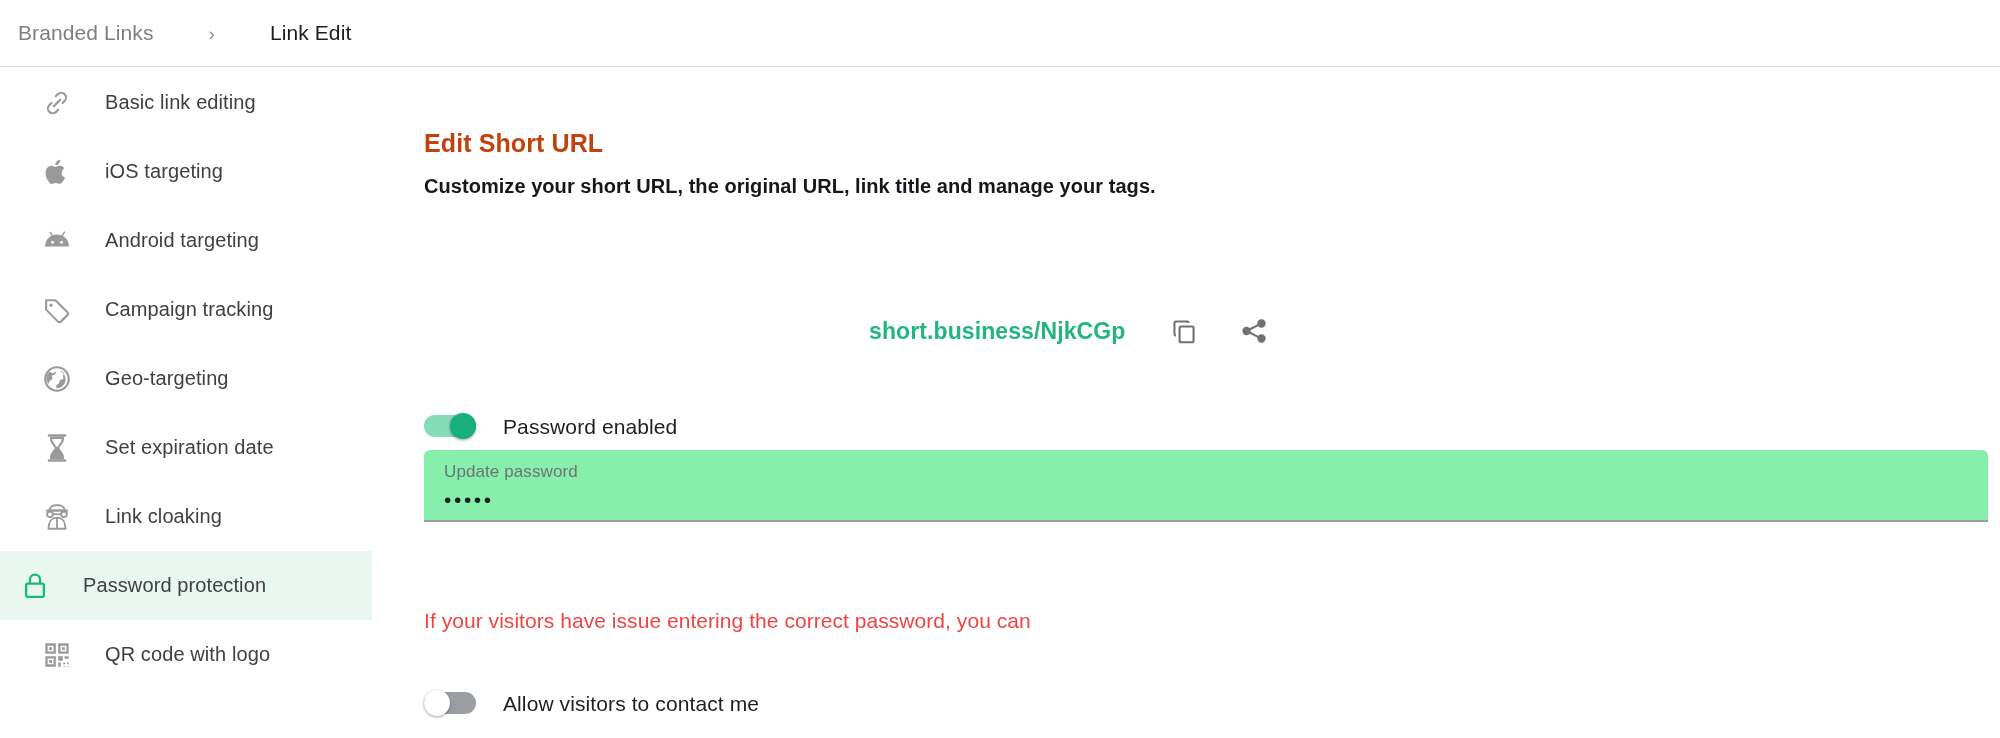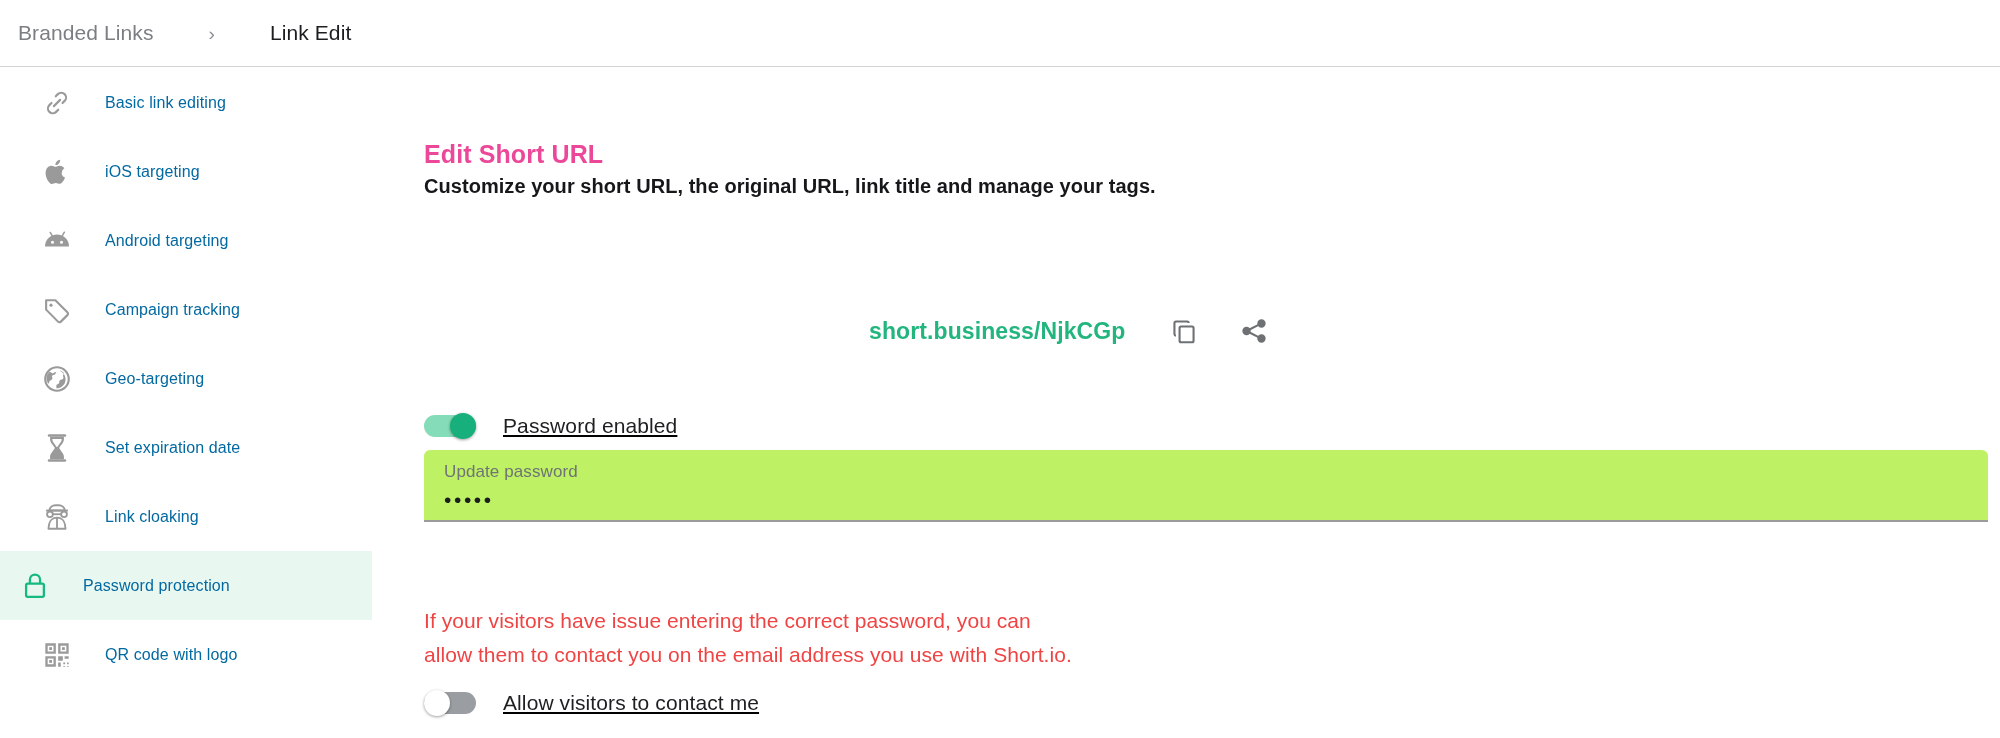--- a/index.html
+++ b/index.html
@@ -42,32 +42,32 @@
   }
   .nav-item.active { background: #e9f7f1; padding-left: 18px; }
   .nav-ico {
     width: 34px; height: 34px;
     display: flex; align-items: center; justify-content: center;
     flex: 0 0 34px;
   }
   .nav-ico svg { display: block; }
   .nav-label {
     margin-left: 31px;
-    font-size: 16px;
-    color: #0369a1;
+    font-size: 20px;
+    color: #404040;
     letter-spacing: .1px;
     white-space: nowrap;
   }
 
   
   .main { position: absolute; left: 424px; top: 68px; width: 1576px; height: 670px; }
 
   .title {
-    position: absolute; left: 0; top: 72px;
-    font-size: 25px; font-weight: bold; color: #ec4899;
+    position: absolute; left: 0; top: 61px;
+    font-size: 25px; font-weight: bold; color: #c2410c;
     letter-spacing: .1px;
   }
   .subtitle {
     position: absolute; left: 0; top: 107px;
     font-size: 20px; font-weight: bold; color: #15171a;
     letter-spacing: .05px;
   }
 
   
   .url-row {
@@ -79,21 +79,21 @@
     letter-spacing: .1px;
   }
   .icon-btn {
     width: 34px; height: 34px;
     display: flex; align-items: center; justify-content: center;
   }
   .icon-copy { margin-left: 42px; }
   .icon-share { margin-left: 36px; }
 
   
-  .toggle-row { position: absolute; display: flex; align-items: center; text-decoration: underline; }
+  .toggle-row { position: absolute; display: flex; align-items: flex-end; }
   .toggle-row.pw  { left: 0; top: 345px; }
   .toggle-row.contact { left: 0; top: 622px; }
 
   .switch {
     position: relative;
     width: 52px; height: 26px;
     flex: 0 0 52px;
   }
   .track {
     position: absolute; left: 0; top: 2px;
@@ -112,21 +112,21 @@
   .toggle-label {
     margin-left: 27px;
     font-size: 21px; color: #1d1f21; letter-spacing: .1px;
     white-space: nowrap;
   }
 
   
   .field {
     position: absolute; left: 0; top: 382px;
     width: 1564px; height: 72px;
-    background: #bef264;
+    background: #86efac;
     border-radius: 6px 6px 0 0;
     border-bottom: 2px solid #9b9b9b;
   }
   .field-label {
     position: absolute; left: 20px; top: 12px;
     font-size: 17px; color: #6f7376; letter-spacing: .1px;
   }
   .field-value {
     position: absolute; left: 20px; top: 38px;
     font-size: 21px; color: #1b1d1f;
@@ -296,21 +296,20 @@
     <span class="toggle-label">Password enabled</span>
   </div>
 
   <div class="field">
     <span class="field-label">Update password</span>
     <span class="field-value">•••••</span>
   </div>
 
   <div class="helper">
     <div>If your visitors have issue entering the correct password, you can</div>
-    <div>allow them to contact you on the email address you use with Short.io.</div>
   </div>
 
   <div class="toggle-row contact">
     <span class="switch off">
       <span class="track"></span>
       <span class="knob"></span>
     </span>
     <span class="toggle-label">Allow visitors to contact me</span>
   </div>
 

